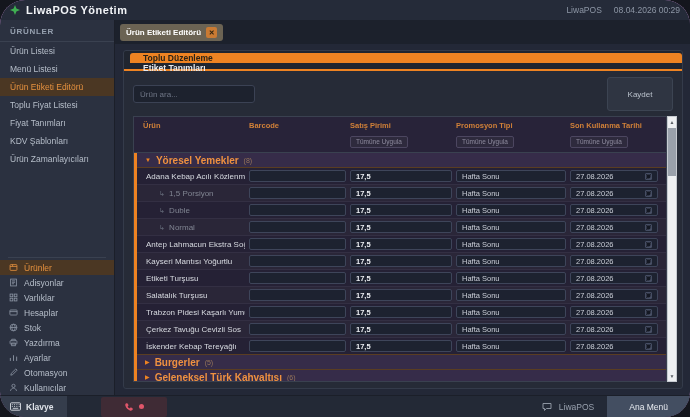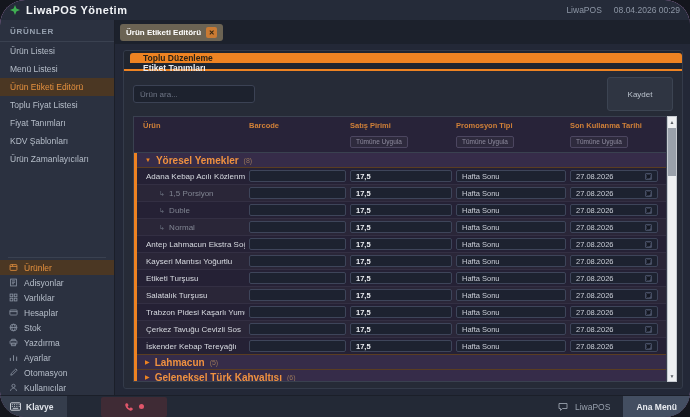--- a/index.html
+++ b/index.html
@@ -84,21 +84,21 @@
   
   .bottombar{height:22px;background:#232936;display:flex;align-items:center;border-top:1px solid #1b1f29;}
   .kb-btn{height:22px;display:flex;align-items:center;gap:5px;padding:0 14px 0 10px;background:#353d4c;color:#dfe3e9;font-size:8.5px;font-weight:bold;}
   .kb-btn svg{width:11px;height:9px;color:#dfe3e9;}
   .phone-btn{margin-left:34px;height:20px;width:66px;background:#3f2b35;border-radius:2px;display:flex;align-items:center;justify-content:center;gap:5px;}
   .phone-btn svg{width:10px;height:10px;color:#e0566a;}
   .red-dot{width:5px;height:5px;border-radius:50%;background:#e0566a;}
   .bb-right{margin-left:auto;display:flex;align-items:center;gap:7px;}
   .chat-ic{width:10px;height:10px;color:#98a0ad;display:flex;}
   .bb-brand{color:#98a0ad;font-size:8.5px;}
-  .main-menu-btn{height:22px;padding:0 13px;background:#434e61;color:#e8ebf0;font-size:8.5px;font-weight:bold;display:flex;align-items:center;margin-left:6px;}
+  .main-menu-btn{height:22px;padding:0 22px;background:#434e61;color:#e8ebf0;font-size:8.5px;font-weight:normal;display:flex;align-items:center;margin-left:6px;}
 </style>
 </head>
 <body>
 
 <div class="window">
 
   <div class="topbar">
     <svg class="logo" viewBox="0 0 10 10">
       <polygon points="5,0 6.4,3.6 10,5 6.4,6.4 5,10 3.6,6.4 0,5 3.6,3.6" fill="#3fae52"></polygon>
     </svg>
@@ -353,21 +353,21 @@
                   <input class="field" style="">
                   <input class="field price" value="17,5" style="">
                   <div class="field">Hafta Sonu</div>
                   <div class="field date">
                     <span>27.08.2026</span>
                     <span class="cal"></span>
                   </div>
                 </div>
                 <div class="group-row">
                   <span class="arrow">▶</span>
-                  <span class="group-name">Lahmacun</span>
+                  <span class="group-name">Burgerler</span>
                   <span class="group-count">(5)</span>
                 </div>
                 <div class="group-row">
                   <span class="arrow">▶</span>
                   <span class="group-name">Geleneksel Türk Kahvaltısı</span>
                   <span class="group-count">(6)</span>
                 </div>
                 <div class="group-row">
                   <span class="arrow">▶</span>
                   <span class="group-name">Közlenmiş</span>

